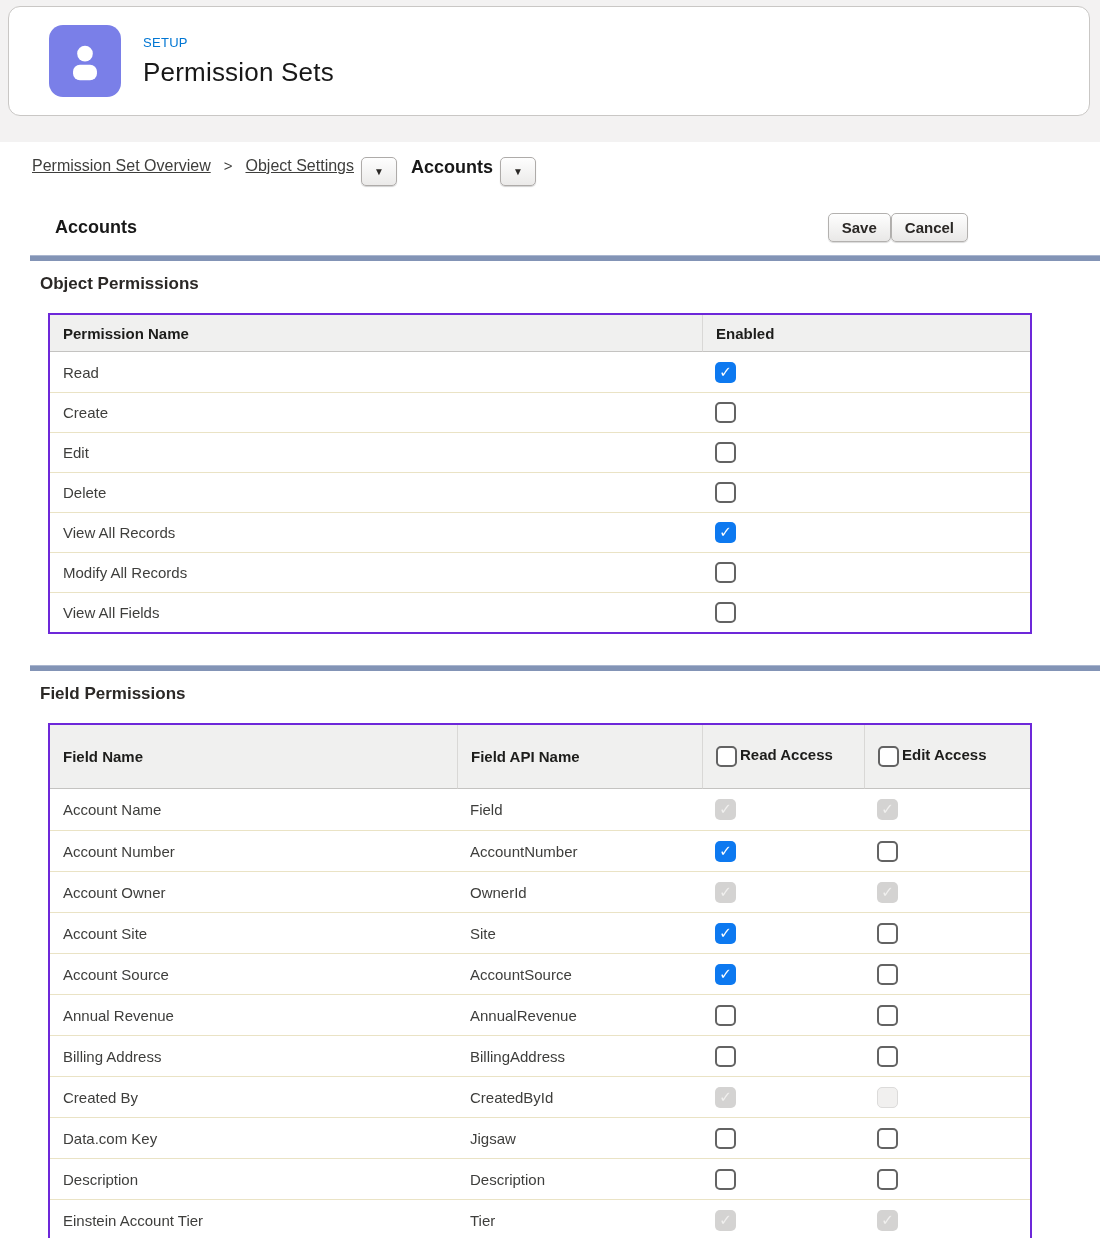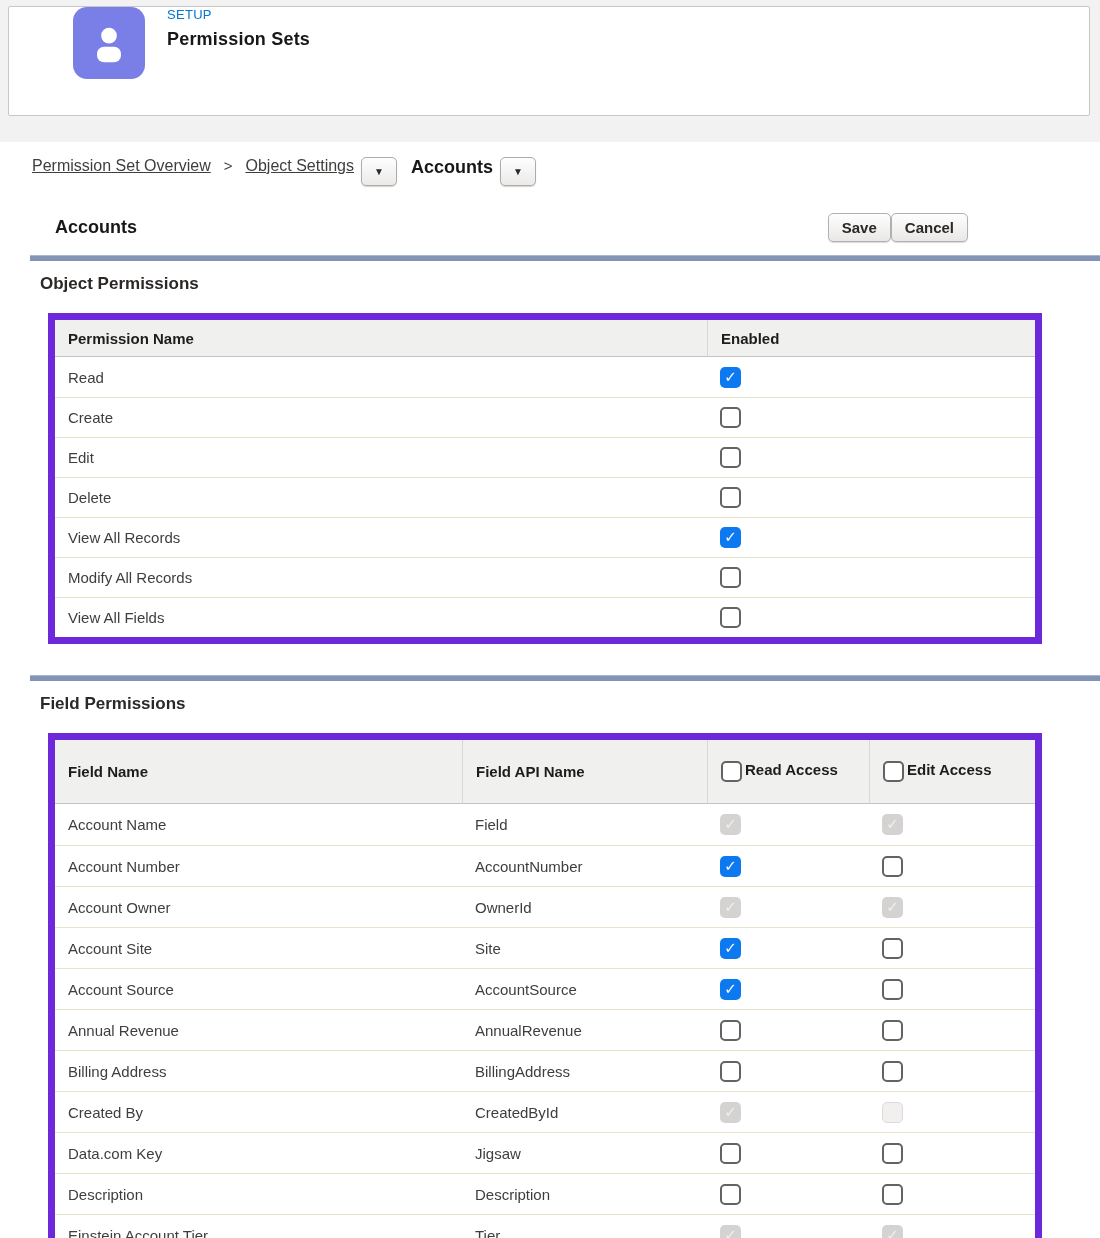--- a/index.html
+++ b/index.html
@@ -5,30 +5,30 @@
   html,body{margin:0;padding:0;}
   body{
     width:1100px;height:1238px;overflow:hidden;background:#fff;
     font-family:"Liberation Sans","DejaVu Sans",sans-serif;color:#3e3e3c;
     -webkit-font-smoothing:antialiased;
   }
   
   .top-region{background:#f3f2f2;height:142px;padding-top:6px;box-sizing:border-box;}
   .header-card{
     margin:0 10px 0 8px;height:110px;background:#fff;border:1px solid #c9c7c5;
-    border-radius:2px;display:flex;gap:22px;padding-left:64px;
+    border-radius:12px;display:flex;align-items:center;gap:22px;padding-left:40px;
     box-sizing:border-box;
   }
   .setup-icon{
     width:72px;height:72px;border-radius:14px;background:#7a7fe8;
     display:flex;align-items:center;justify-content:center;flex:0 0 auto;
   }
   .setup-icon svg{width:46px;height:46px;}
   .eyebrow{font-size:13px;color:#0176d3;letter-spacing:.3px;margin-bottom:7px;}
-  .page-h1{font-size:18px;font-weight:bold;color:#181818;margin:0;letter-spacing:.2px;}
+  .page-h1{font-size:26px;font-weight:normal;color:#181818;margin:0;letter-spacing:.2px;}
   
   .breadcrumb{padding:15px 0 0 32px;display:flex;align-items:flex-start;font-size:16px;color:#3e3e3c;}
   .breadcrumb a{color:#3e3e3c;text-decoration:underline;cursor:pointer;}
   .crumb-sep{margin:0 13px;font-size:15px;}
   .dd-btn{
     width:36px;height:29px;margin-left:7px;border:1px solid #aeaba9;border-radius:5px;
     background:linear-gradient(#fefefe,#ebeae9);box-shadow:0 1px 1px rgba(0,0,0,.18);
     display:inline-flex;align-items:center;justify-content:center;cursor:pointer;padding:0;
   }
   .dd-btn .tri{font-size:10px;color:#2b2826;line-height:1;}
@@ -42,21 +42,21 @@
     padding:5px 13px;border:1px solid #b3b1af;border-radius:5px;
     background:linear-gradient(#fefefe,#e9e8e7);box-shadow:0 1px 1px rgba(0,0,0,.15);cursor:pointer;
   }
   
   .divider{height:5px;background:#8394b6;border-top:1px solid #aab6cf;margin:13px 0 0 30px;}
   .divider.second{margin-top:31px;}
   .section-h{font-size:17px;font-weight:bold;color:#2b2826;margin:13px 0 0 40px;height:20px;}
   
   table.perm{
     margin:19px 0 0 48px;width:980px;border-collapse:separate;border-spacing:0;
-    border:7px solid #6d28d9;font-size:15px;color:#3e3e3c;table-layout:fixed;
+    border:2px solid #6d28d9;font-size:15px;color:#3e3e3c;table-layout:fixed;
   }
   table.perm th{
     background:#f0f0ef;font-weight:bold;color:#1d1d1b;text-align:left;
     padding:0 0 0 13px;border-bottom:1px solid #c4c3c1;font-size:15px;box-sizing:border-box;
   }
   table.perm th + th{border-left:1px solid #d9d8d6;}
   table.obj th{height:37px;}
   table.fld th{height:64px;}
   table.perm td{padding:0 0 0 13px;border-top:1px solid #eae3c5;background:#fff;box-sizing:border-box;}
   table.obj td{height:40px;}

